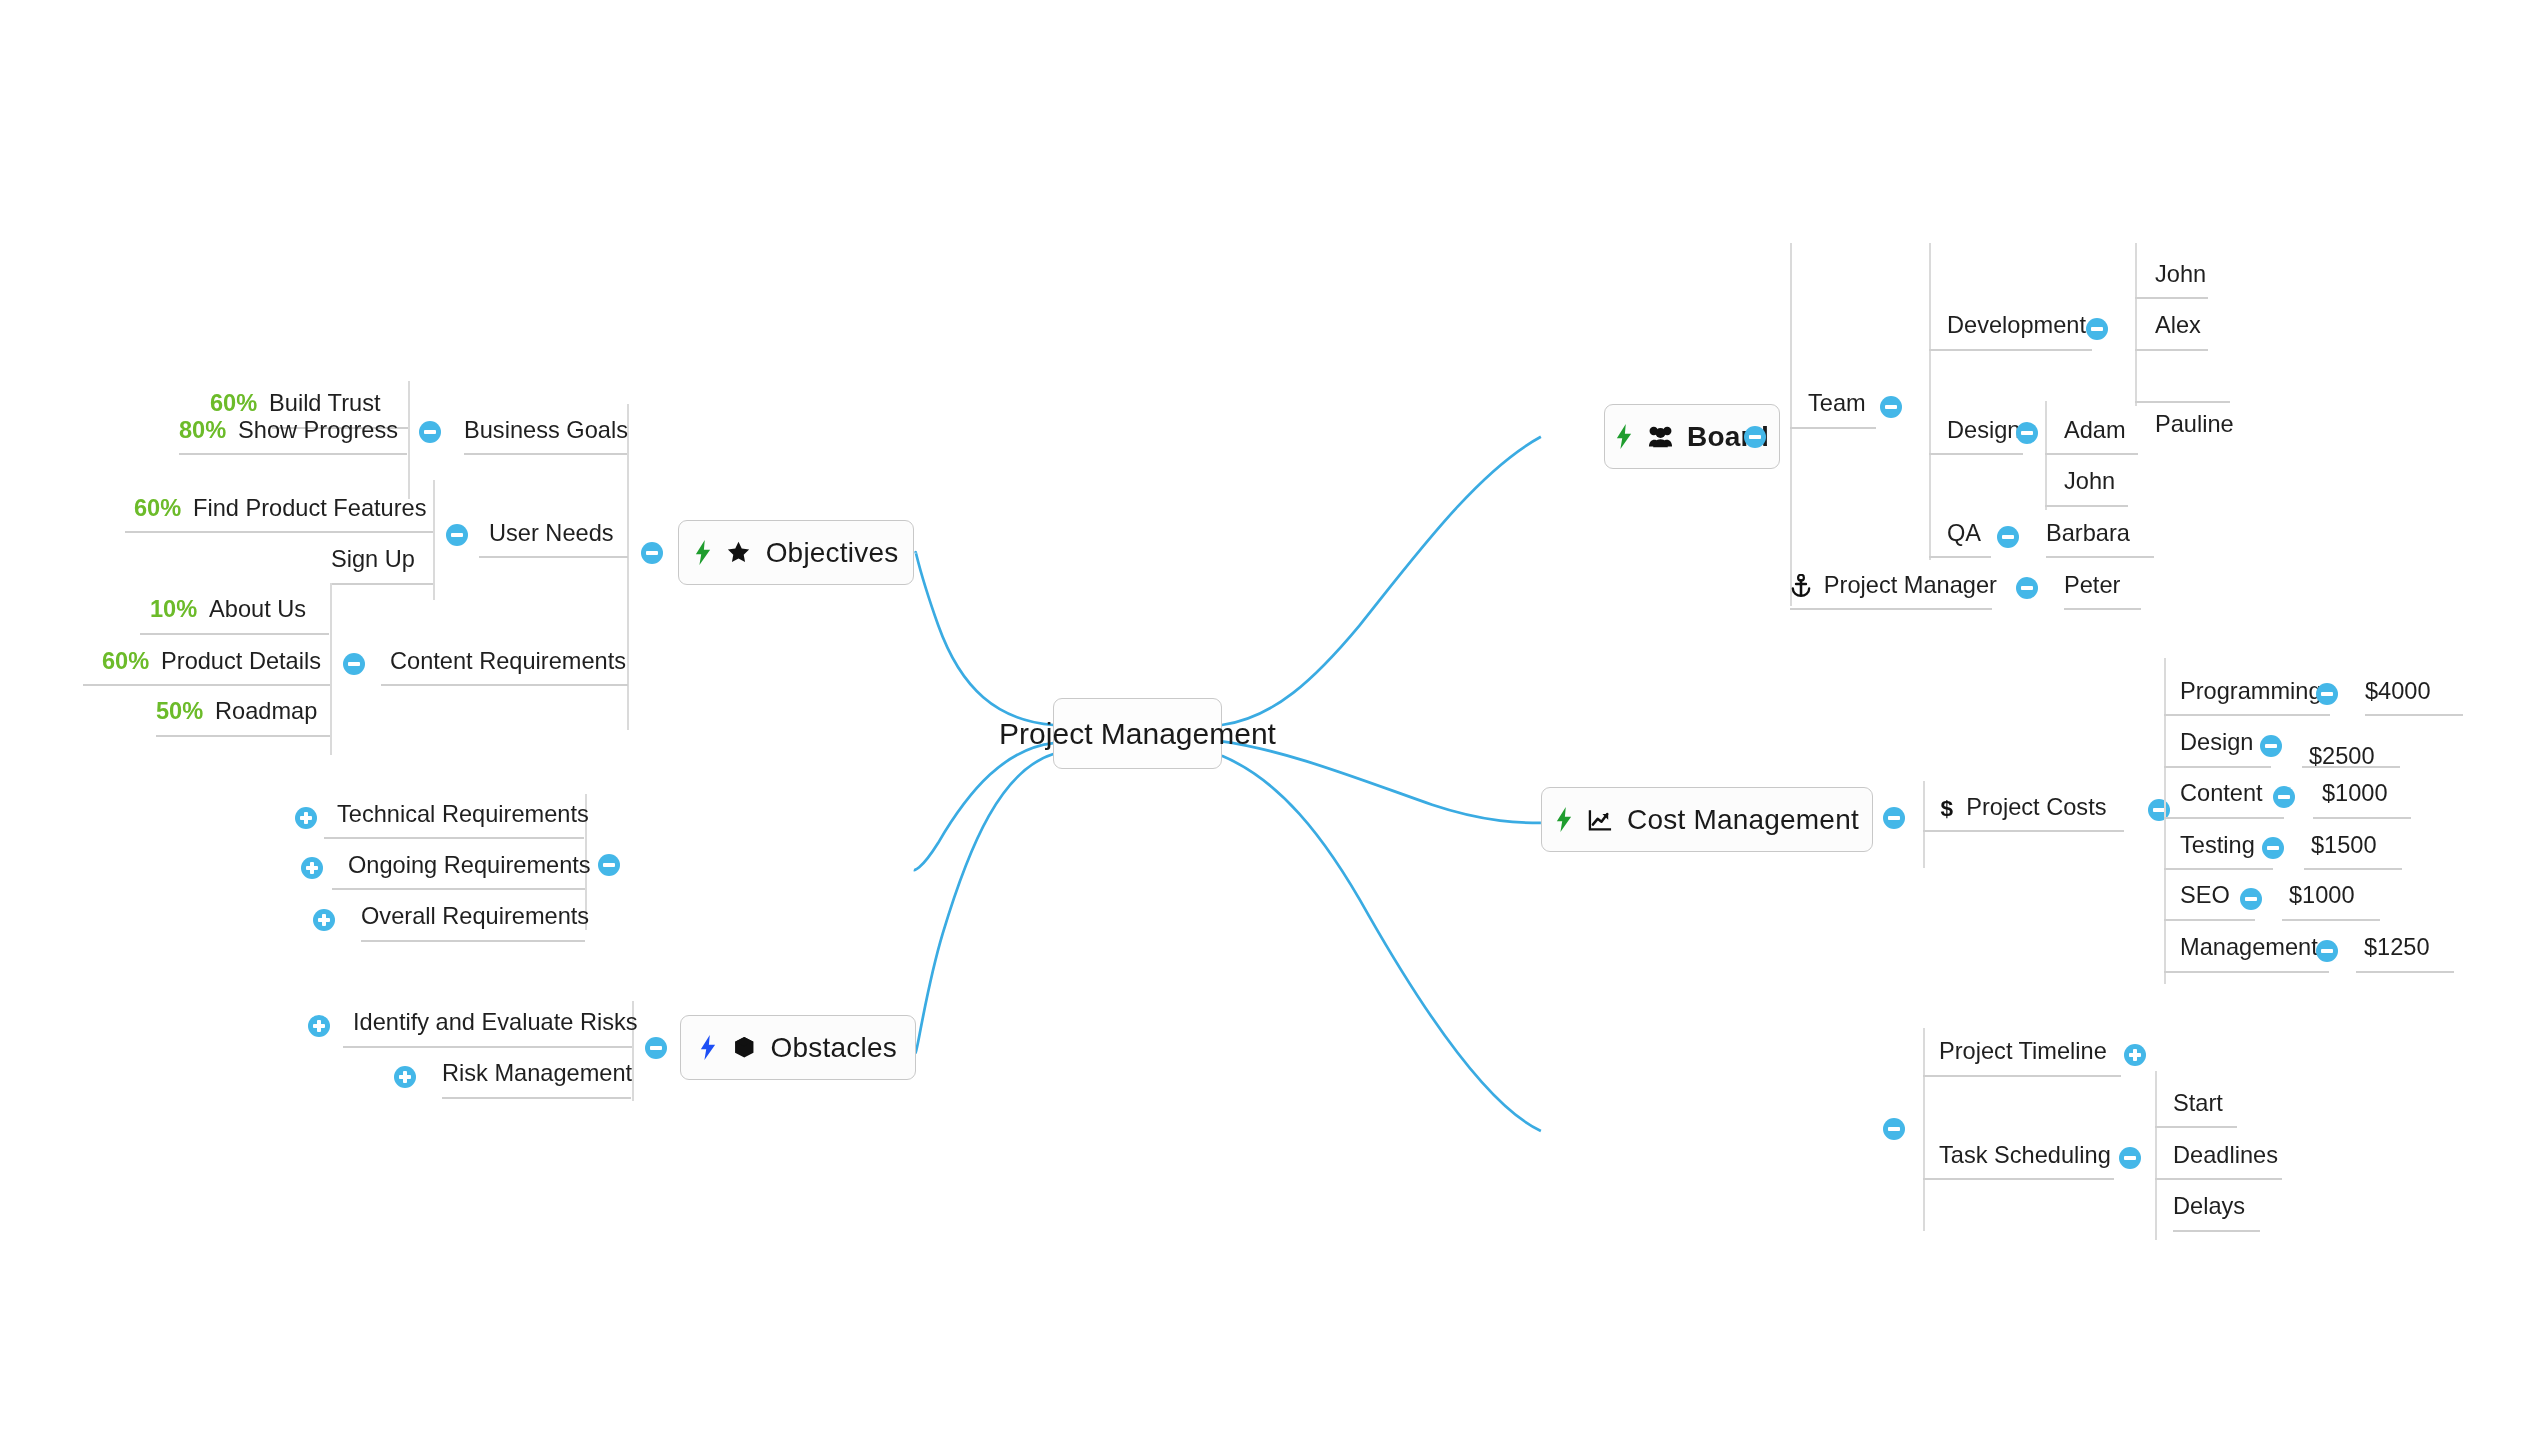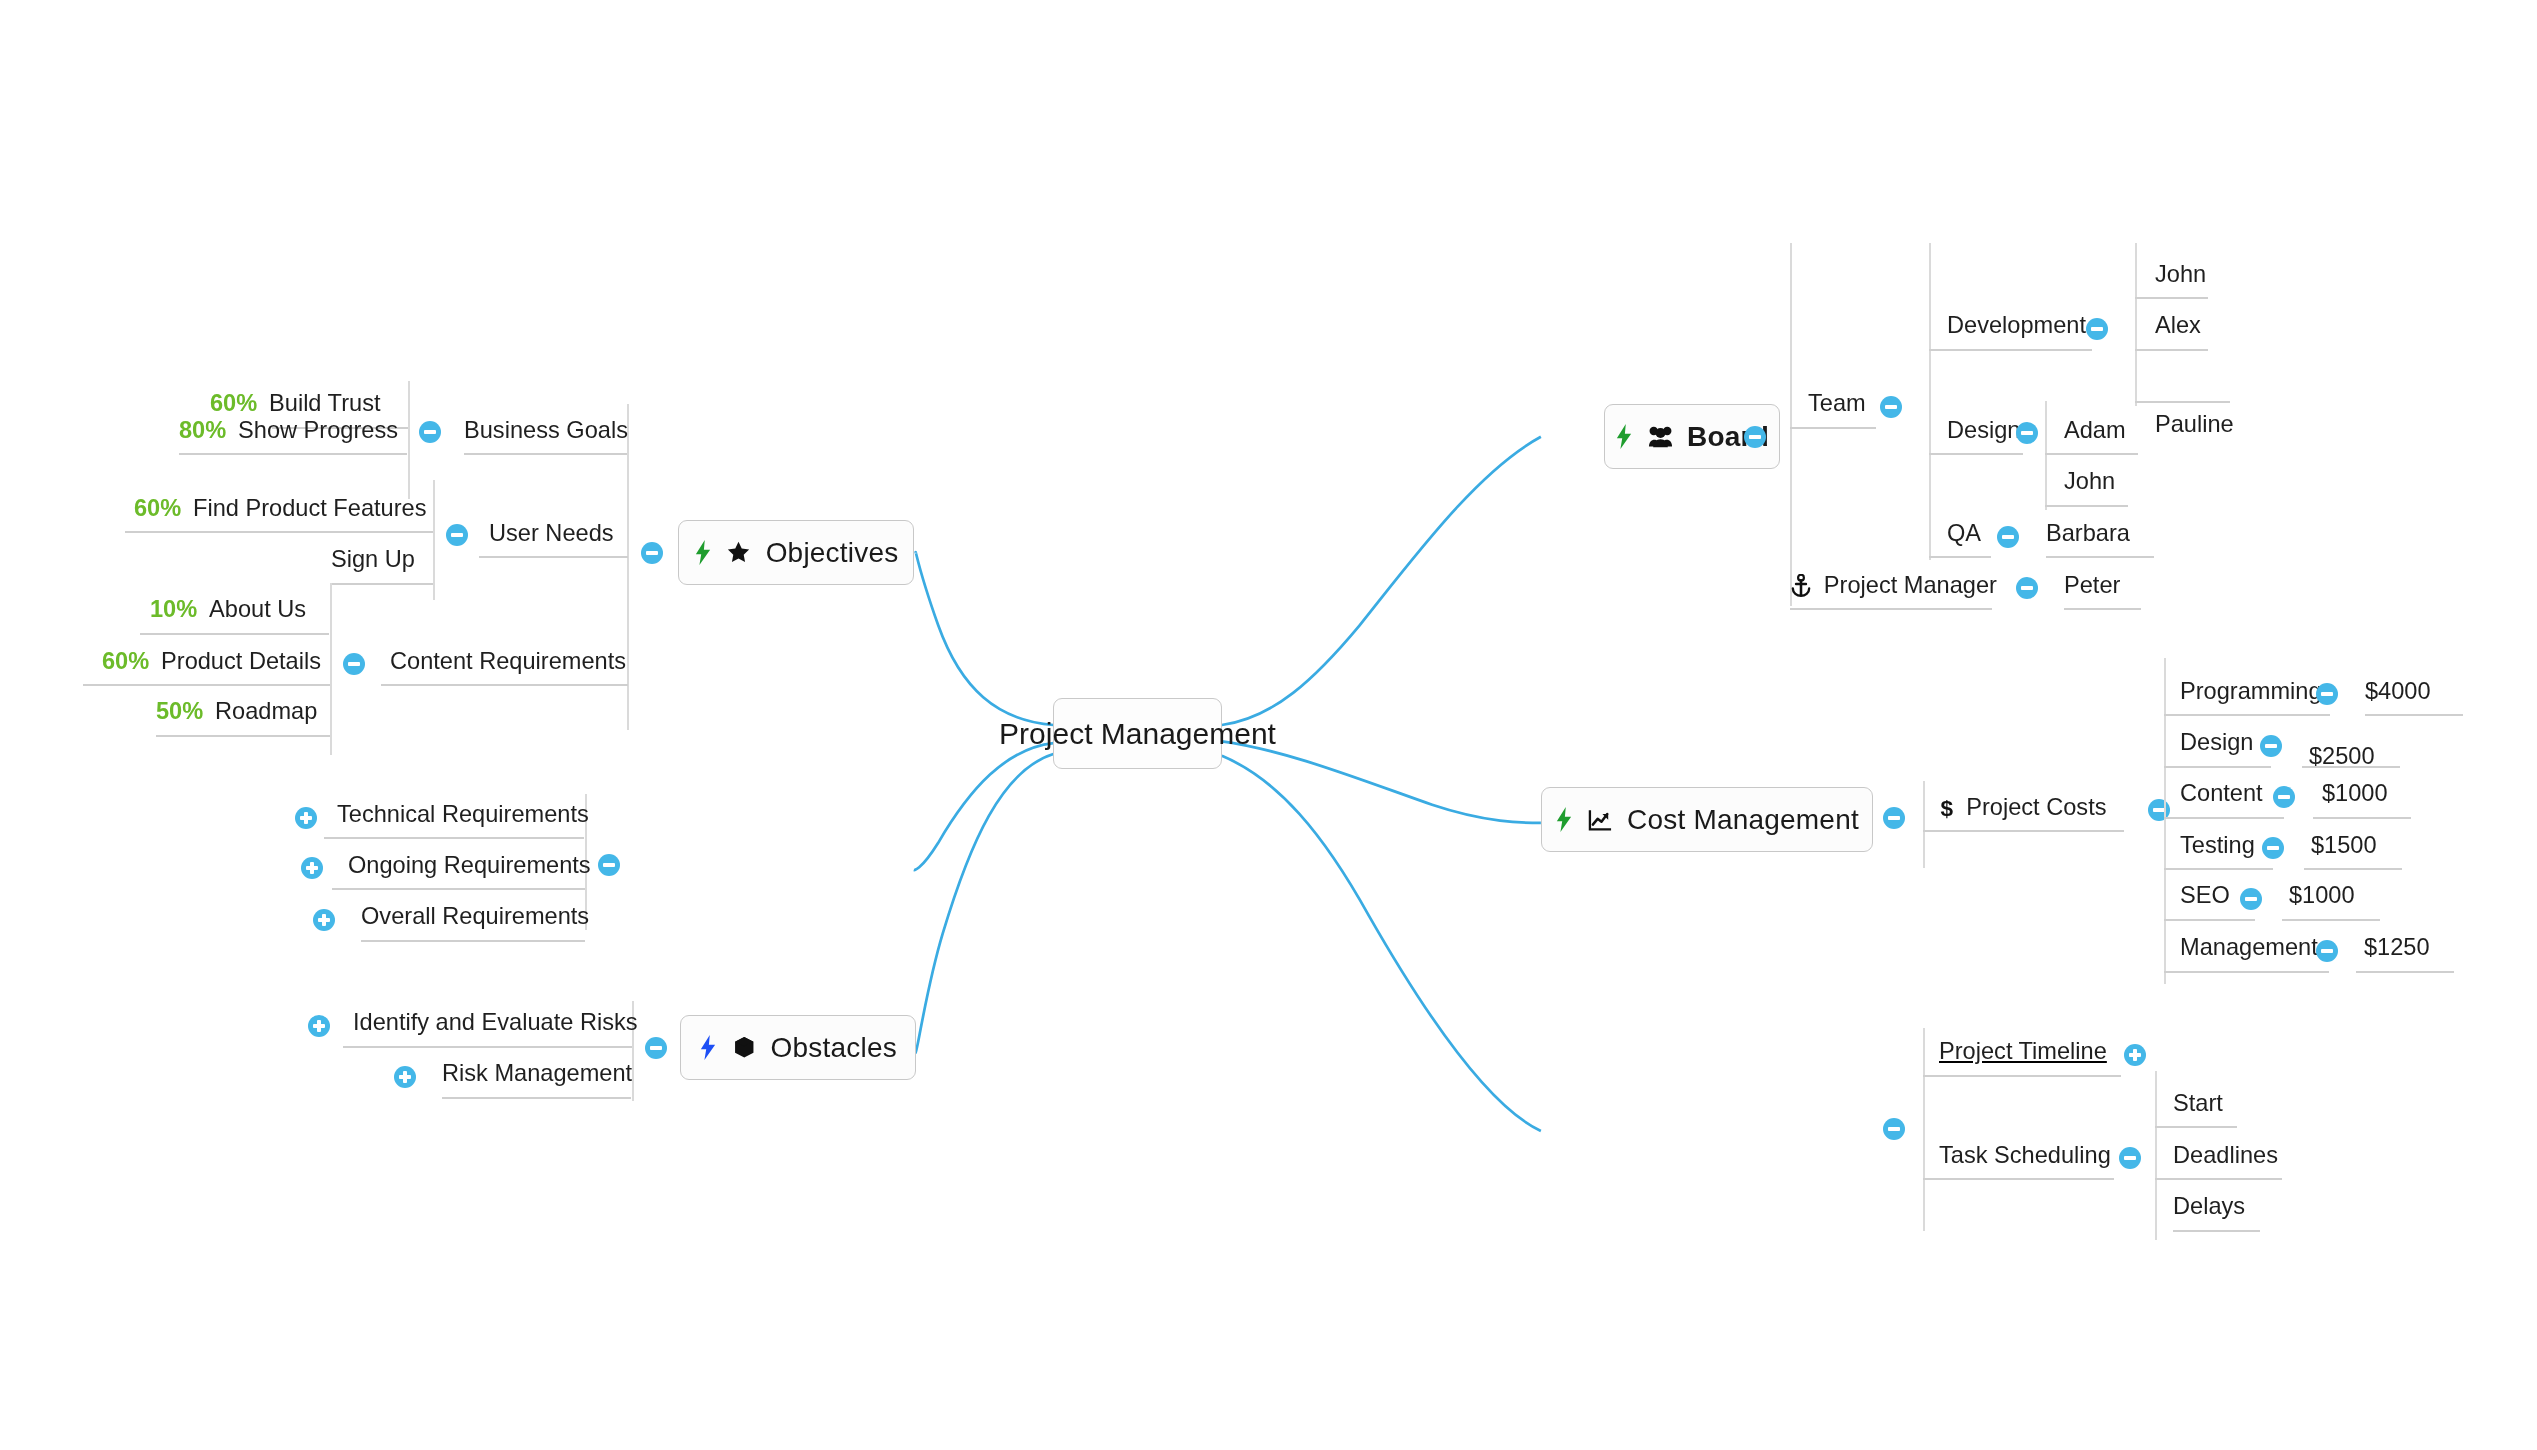--- a/index.html
+++ b/index.html
@@ -483,21 +483,21 @@
   <div class="rule" style="left:2164px; top:971px; width:165px;"></div>
   <div class="toggle" style="left:2316px; top:940px;"></div>
   <div class="tnode" style="left:2364px; top:927px;">
     <span class="money">$1250</span>
   </div>
   <div class="rule" style="left:2356px; top:971px; width:98px;"></div>
 
   <div class="toggle" style="left:1883px; top:1118px;"></div>
   <div class="vrule" style="left:1923px; top:1028px; height:203px;"></div>
 
-  <div class="tnode" style="left:1939px; top:1031px;text-decoration:underline;">
+  <div class="tnode" style="left:1939px; top:1031px;">
     <span class="txt">Project Timeline</span>
   </div>
   <div class="rule" style="left:1923px; top:1075px; width:198px;"></div>
   <div class="toggle plus" style="left:2124px; top:1044px;"></div>
 
   <div class="tnode" style="left:1939px; top:1135px;">
     <span class="txt">Task Scheduling</span>
   </div>
   <div class="rule" style="left:1923px; top:1178px; width:191px;"></div>
   <div class="toggle" style="left:2119px; top:1147px;"></div>

